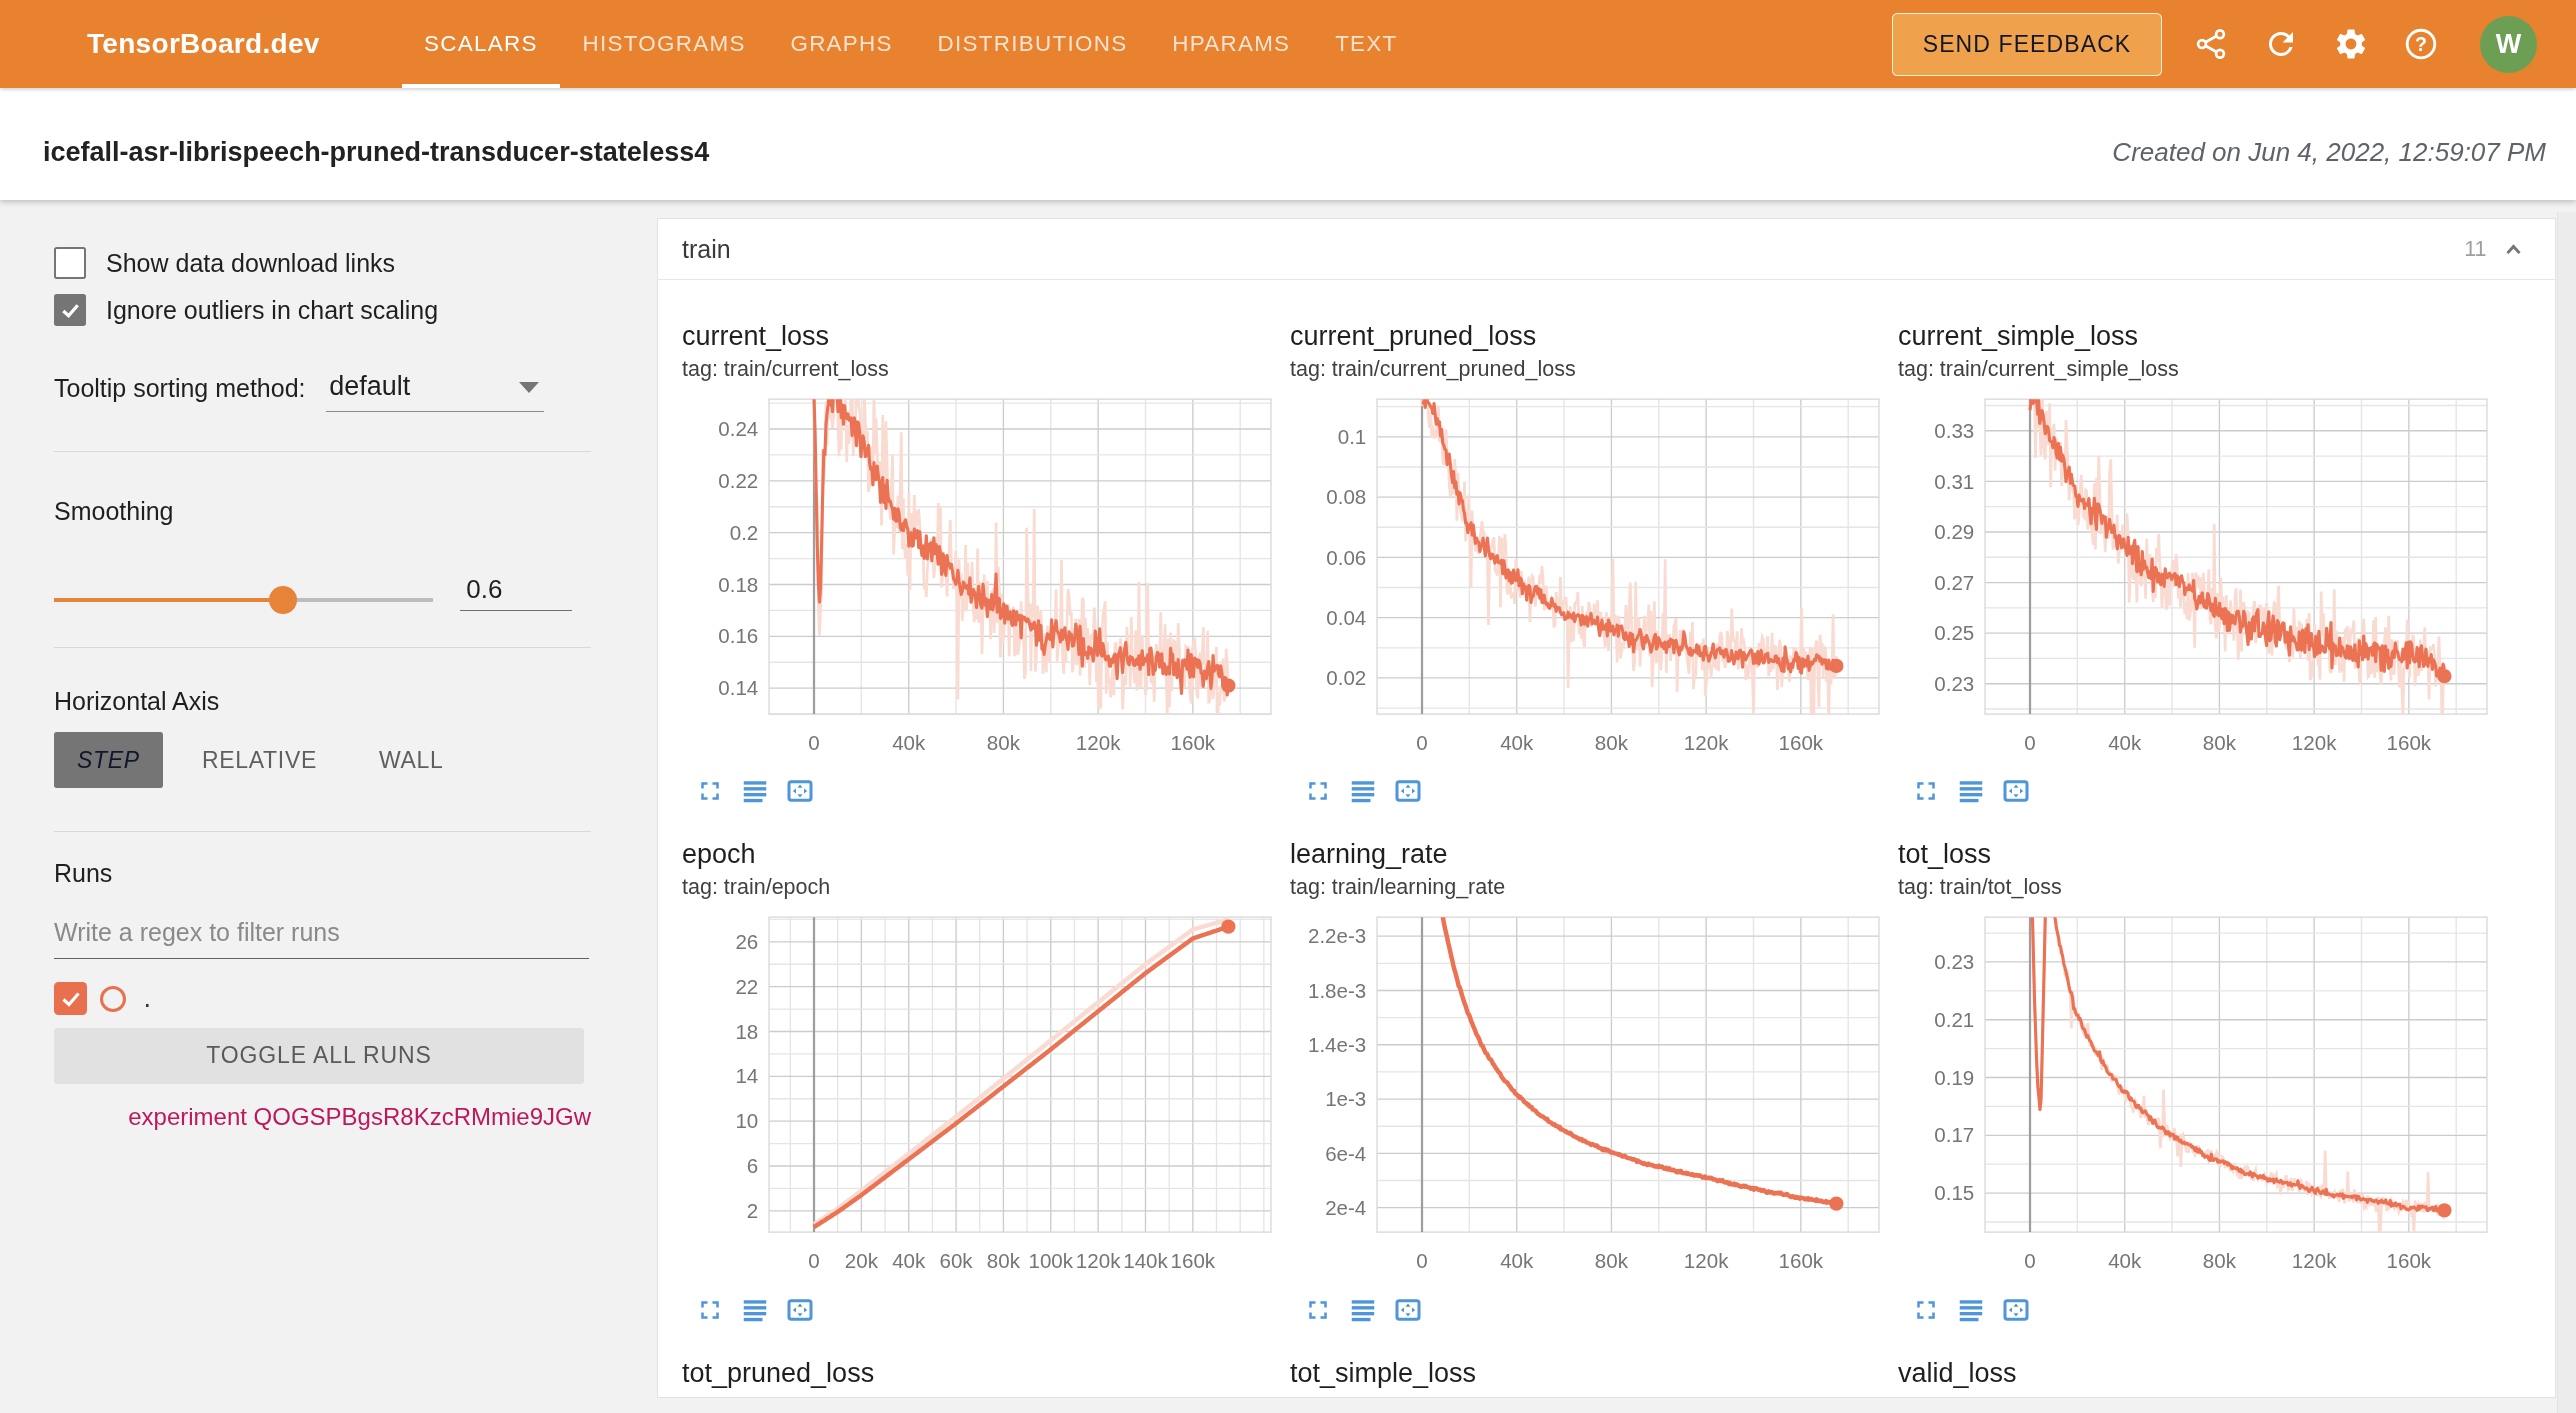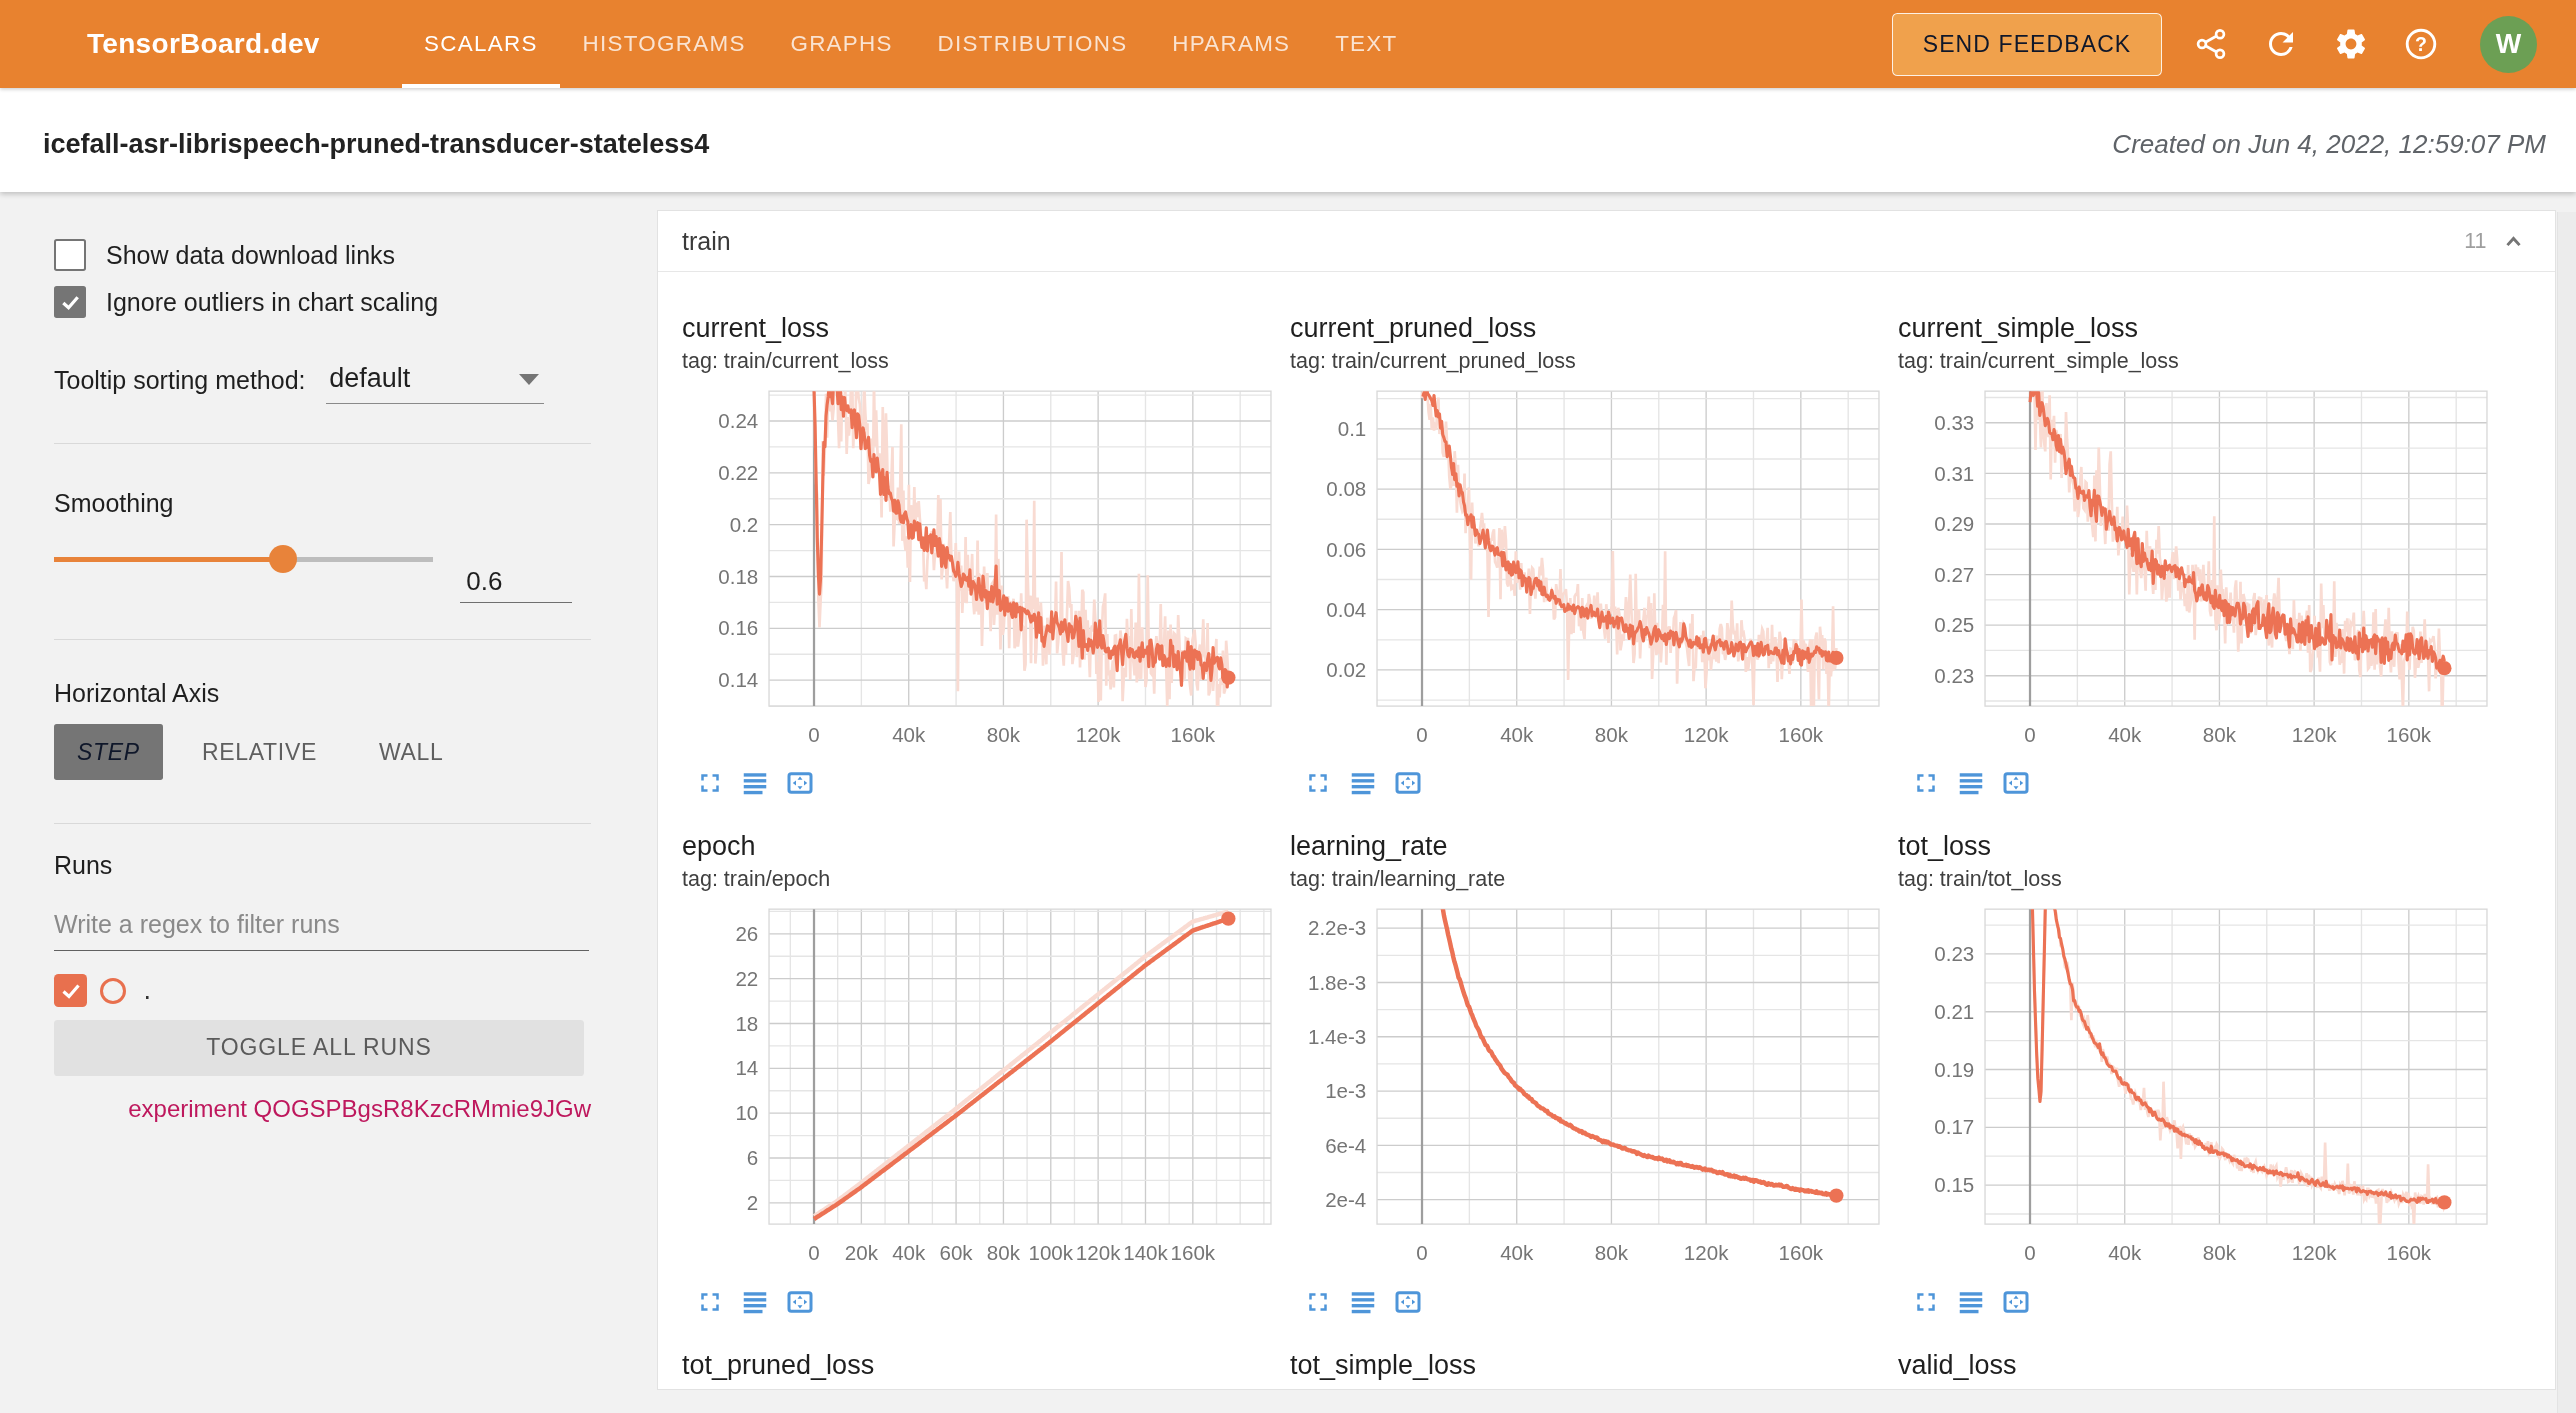--- a/index.html
+++ b/index.html
@@ -32,21 +32,21 @@
   }
   .nav-icon{width:43px;height:43px;display:flex;align-items:center;justify-content:center;cursor:pointer;}
   .nav-icon svg{width:36px;height:36px;}
   .avatar{
     width:57px;height:57px;border-radius:50%;background:#6c9f54;color:#fff;
     display:flex;align-items:center;justify-content:center;font-size:27px;font-weight:bold;margin-left:10.7px;cursor:pointer;
   }
   
   .subheader{
     height:96px;background:#fff;display:flex;align-items:center;justify-content:space-between;
-    padding:8px 30px 0 43px;position:relative;z-index:5;box-shadow:0 2.7px 5.4px rgba(0,0,0,.22);gap:36px;
+    padding:16px 30px 0 43px;position:relative;z-index:5;box-shadow:0 2.7px 5.4px rgba(0,0,0,.22);gap:36px;
   }
   .exp-name{font-size:27px;font-weight:bold;color:#222;}
   .created{font-size:26px;font-style:italic;color:#5f6368;}
   
   .content{display:flex;height:1201px;position:relative;}
   
   .sidebar{width:657px;box-sizing:border-box;padding-left:54px;flex:none;}
   .side-section{width:537px;border-bottom:0.9px solid #d9d9d9;}
   .side-section.last{border-bottom:none;}
   .cb-row{display:flex;align-items:center;gap:20px;margin-bottom:15px;cursor:pointer;}
@@ -59,21 +59,21 @@
   .tooltip-row{display:flex;align-items:flex-end;gap:20px;margin-top:45px;}
   .tooltip-label{font-size:25px;color:#1f1f1f;padding-bottom:9px;}
   .dropdown{
     width:215px;position:relative;border-bottom:1.8px solid #8a8a8a;padding:0 0 9px 3.6px;cursor:pointer;
   }
   .dropdown-value{font-size:27px;color:#1f1f1f;}
   .caret{position:absolute;right:5.4px;top:10.7px;width:0;height:0;
     border-left:10px solid transparent;border-right:10px solid transparent;border-top:11.6px solid #757575;}
   .sec2{padding-top:45px;padding-bottom:45px;}
   .side-title{font-size:25px;color:#1f1f1f;}
-  .slider-row{display:flex;align-items:flex-start;margin-top:39px;}
+  .slider-row{display:flex;align-items:flex-end;margin-top:39px;}
   .slider{width:379px;height:4.5px;background:#bdbdbd;position:relative;cursor:pointer;flex:none;}
   .slider-fill{position:absolute;left:0;top:0;height:4.5px;background:#e8833a;}
   .slider-thumb{position:absolute;top:50%;width:28px;height:28px;border-radius:50%;background:#e8833a;transform:translate(-50%,-50%);cursor:grab;}
   .smooth-value{margin-left:27px;width:106px;border-bottom:1.8px solid #6f6f6f;padding:0 0 5.4px 6.3px;position:relative;top:9px;}
   .smooth-value span{font-size:26px;color:#1f1f1f;}
   .sec3{padding-top:39px;padding-bottom:43px;}
   .axis-btns{display:flex;align-items:center;margin-top:16px;}
   .axis-btn{
     height:56px;padding:0 23px;display:flex;align-items:center;border-radius:2.7px;
     font-size:23px;letter-spacing:0.7px;color:#5f5f5f;cursor:pointer;margin-right:16px;

